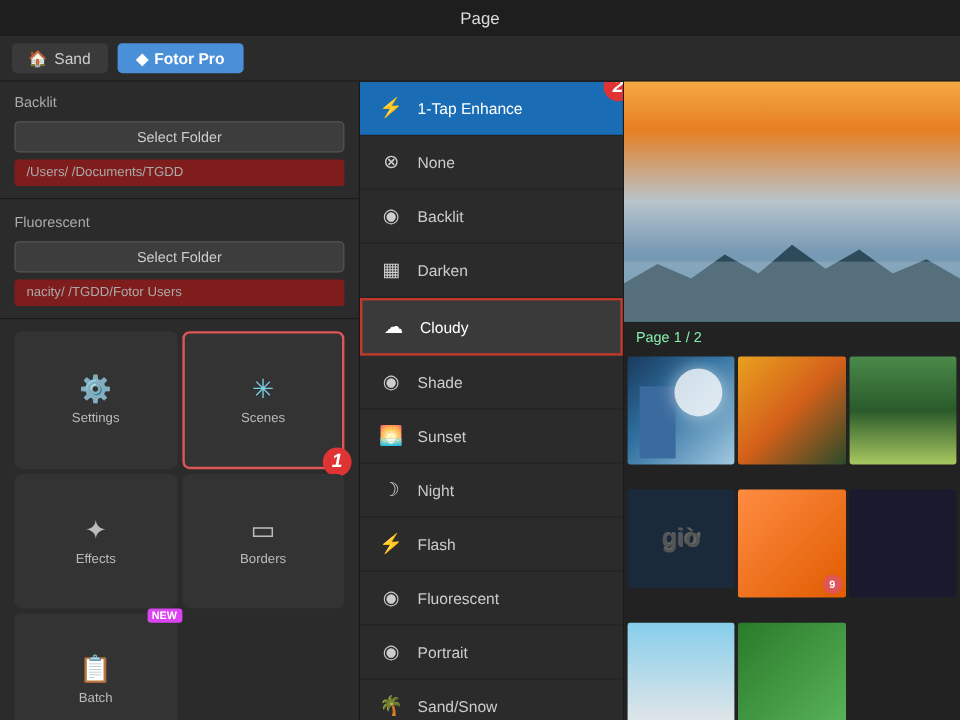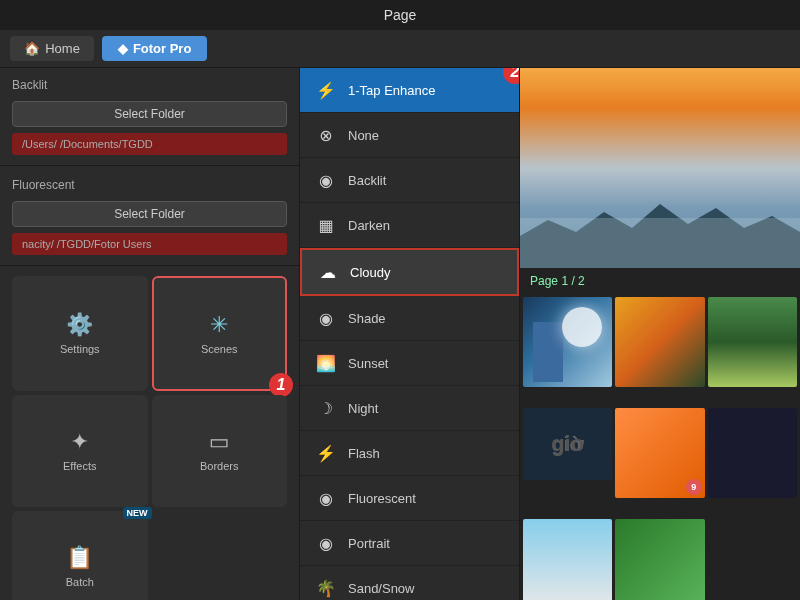--- a/index.html
+++ b/index.html
@@ -144,21 +144,21 @@
     }
 
     .tool-item .icon-wrap {
       font-size: 22px;
     }
 
     .new-badge {
       position: absolute;
       top: -4px;
       right: -4px;
-      background: #0c4a6e;
+      background: #d946ef;
       color: white;
       font-size: 9px;
       padding: 1px 4px;
       border-radius: 3px;
       font-weight: bold;
     }
 
     
     .step-badge {
       position: absolute;
@@ -355,21 +355,21 @@
 </head>
 <body>
 
 <div id="title-bar">
   <span>Page</span>
 </div>
 
 <div id="top-nav">
   <button class="nav-home-btn">
     <span>🏠</span>
-    <span>Home</span>
+    <span>Sand</span>
   </button>
   <button class="nav-pro-btn">
     <span>◆</span>
     <span>Fotor Pro</span>
   </button>
 </div>
 
 <div id="main-layout">
 
   <div id="left-panel">
@@ -478,21 +478,21 @@
         <span>1</span>
         <span>/</span>
         <span>2</span>
       </span>
     </div>
 
     <div id="thumbnails-area">
       <div class="thumb thumb-1" style="height:90px;"></div>
       <div class="thumb thumb-2" style="height:90px;"></div>
       <div class="thumb thumb-3" style="height:90px;"></div>
-      <div class="thumb thumb-4" style="height:72px;position:relative;">
+      <div class="thumb thumb-4" style="height:82px;position:relative;">
         <span style="position:absolute;top:50%;left:50%;transform:translate(-50%,-50%);font-size:22px;color:#555;font-weight:bold;">gio</span>
       </div>
       <div class="thumb thumb-5" style="height:90px;position:relative;">
         <div class="thumb-badge">9</div>
       </div>
       <div class="thumb thumb-6" style="height:90px;"></div>
       <div class="thumb thumb-7" style="height:90px;"></div>
       <div class="thumb thumb-8" style="height:90px;"></div>
     </div>
   </div>

